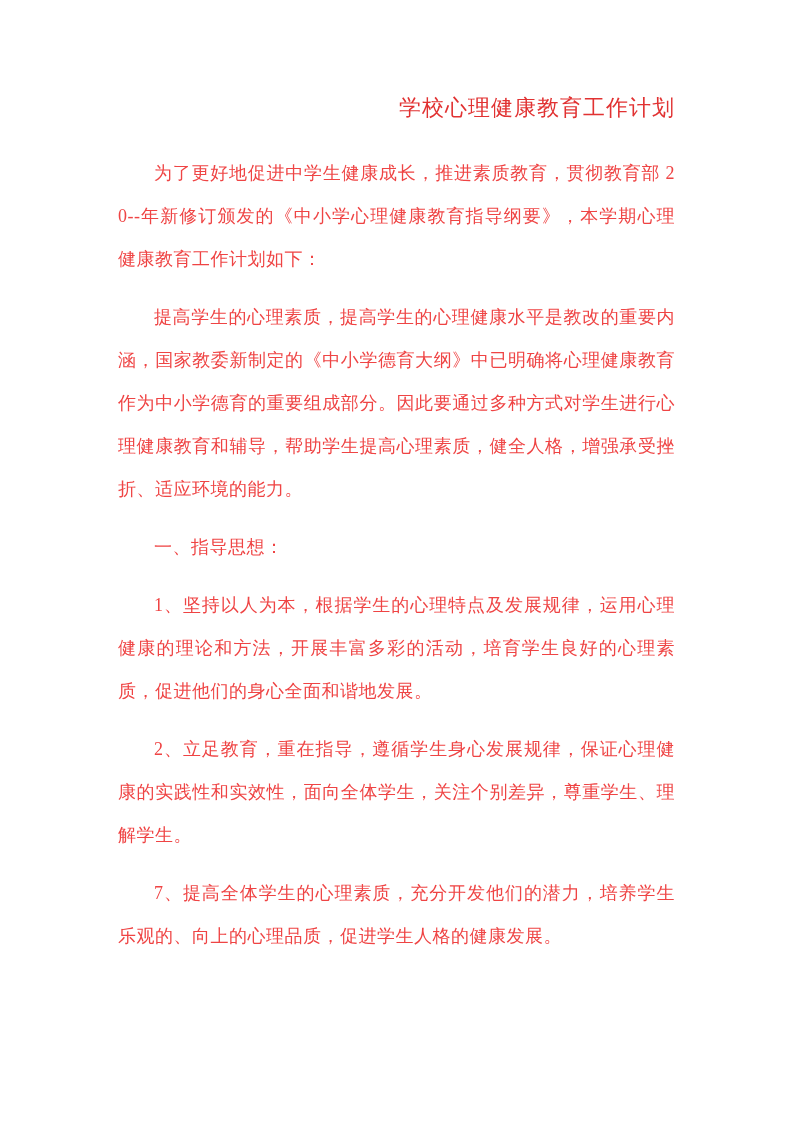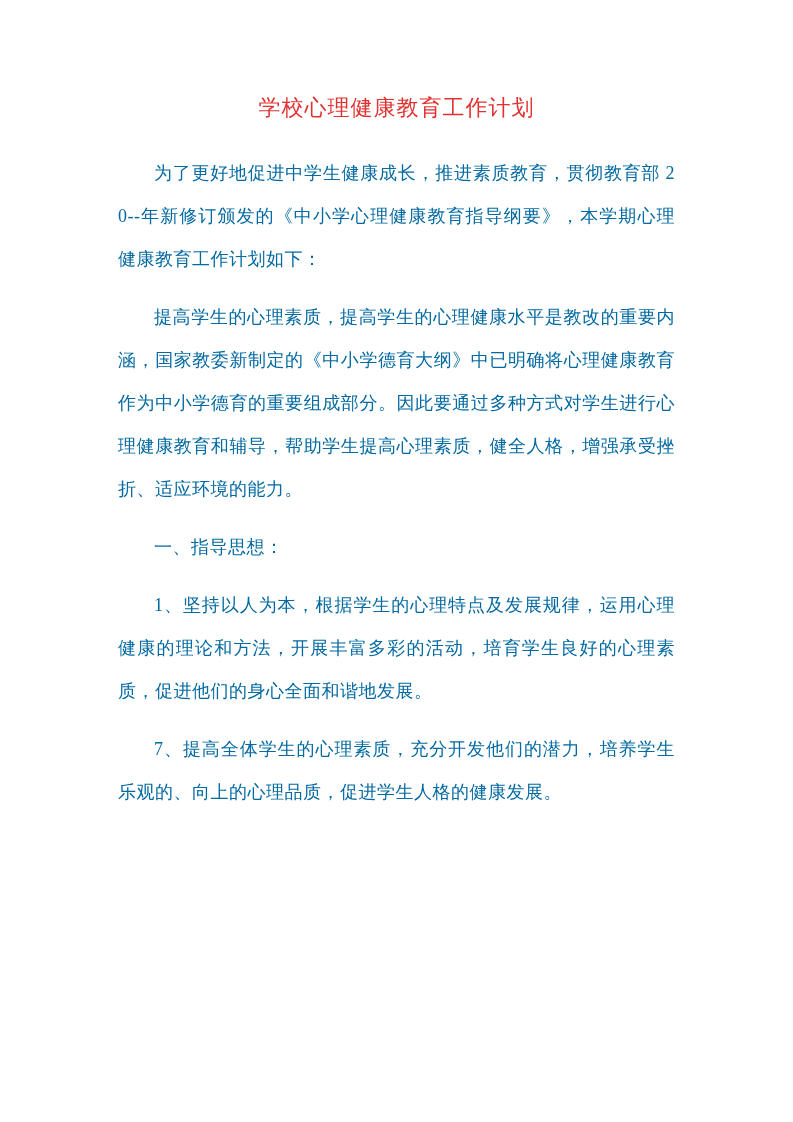--- a/index.html
+++ b/index.html
@@ -16,28 +16,28 @@
     box-sizing: border-box;
     padding: 90px 118px 0 118px;
     overflow: hidden;
     font-family: "Liberation Serif", "DejaVu Serif", serif;
   }
   .doc-title {
     margin: 0 0 26px 0;
     font-size: 22px;
     line-height: 36px;
     font-weight: 400;
-    text-align: center;
+    text-align: right;
     letter-spacing: 1px;
   }
   .doc-paragraph {
     margin: 0 0 15px 0;
     font-size: 18px;
     line-height: 43px;
-    color: #0369a1;
+    color: #ef4444;
     text-align: justify;
     text-indent: 2em;
     letter-spacing: 0.5px;
     word-break: break-all;
   }
   .doc-paragraph:last-child {
     margin-bottom: 0;
   }
 </style>
 </head>
@@ -48,15 +48,16 @@
 
   <p class="doc-paragraph">为了更好地促进中学生健康成长，推进素质教育，贯彻教育部 20--年新修订颁发的《中小学心理健康教育指导纲要》，本学期心理健康教育工作计划如下：</p>
 
   <p class="doc-paragraph">提高学生的心理素质，提高学生的心理健康水平是教改的重要内涵，国家教委新制定的《中小学德育大纲》中已明确将心理健康教育作为中小学德育的重要组成部分。因此要通过多种方式对学生进行心理健康教育和辅导，帮助学生提高心理素质，健全人格，增强承受挫折、适应环境的能力。</p>
 
   <p class="doc-paragraph">一、指导思想：</p>
 
 
   <p class="doc-paragraph">1、坚持以人为本，根据学生的心理特点及发展规律，运用心理健康的理论和方法，开展丰富多彩的活动，培育学生良好的心理素质，促进他们的身心全面和谐地发展。</p>
 
+  <p class="doc-paragraph">2、立足教育，重在指导，遵循学生身心发展规律，保证心理健康的实践性和实效性，面向全体学生，关注个别差异，尊重学生、理解学生。</p>
 
   <p class="doc-paragraph">7、提高全体学生的心理素质，充分开发他们的潜力，培养学生乐观的、向上的心理品质，促进学生人格的健康发展。</p>
 </div>
 
 </body></html>

